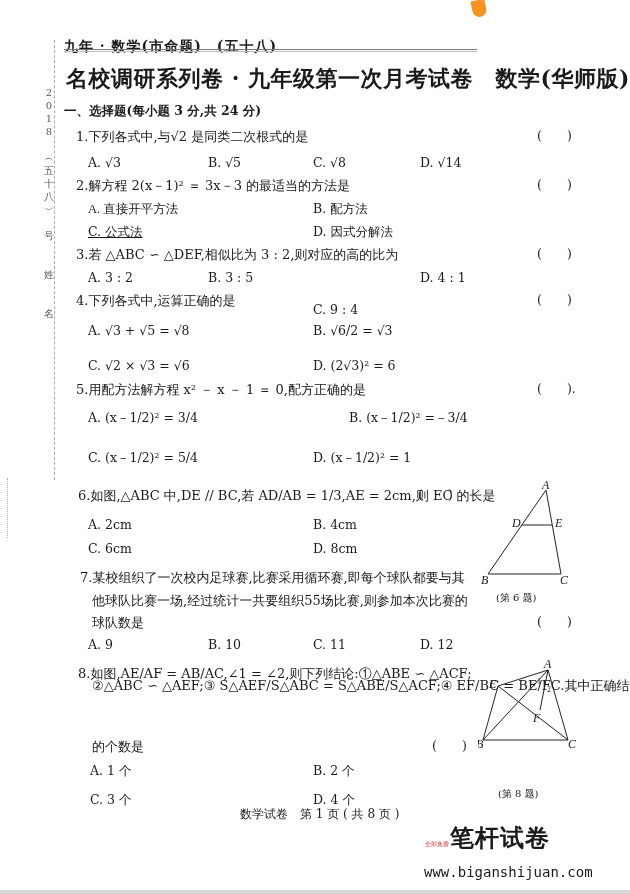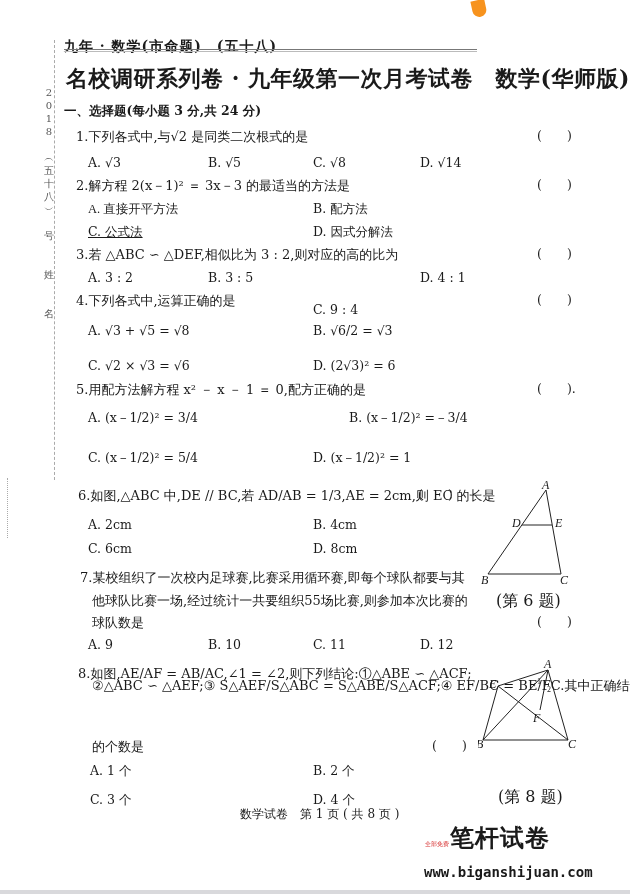--- a/index.html
+++ b/index.html
@@ -12,25 +12,25 @@
   .header-rule{position:absolute;left:64px;top:49px;width:413px;height:1px;background:#777;}
   .header-rule2{position:absolute;left:64px;top:51px;width:413px;height:0.6px;background:#bbb;}
   .binding-line{position:absolute;left:54px;top:40px;width:0;height:440px;border-left:1px dashed #aaa;}
   .binding-line2{position:absolute;left:7px;top:478px;width:0;height:60px;border-left:1px dotted #aaa;}
   .side-text{position:absolute;left:44px;top:86px;width:10px;font-size:10px;line-height:13px;color:#555;text-align:center;}
   .title{position:absolute;left:66px;top:64px;font-size:22px;font-weight:bold;letter-spacing:0.5px;white-space:nowrap;font-family:"DejaVu Serif",serif;}
   .section{position:absolute;left:64px;top:103px;font-size:12.5px;font-weight:bold;}
   .q{position:absolute;font-size:13px;white-space:nowrap;}
   .opt{position:absolute;font-size:12.5px;white-space:nowrap;}
   .paren{position:absolute;font-size:12.5px;}
-  .caption{position:absolute;font-size:16px;}
+  .caption{position:absolute;font-size:10px;}
   .footer{position:absolute;left:240px;top:806px;font-size:12px;}
   .wm-big{position:absolute;left:450px;top:822px;font-size:24px;font-weight:bold;font-family:"DejaVu Sans",sans-serif;letter-spacing:1px;}
   .wm-small{position:absolute;left:425px;top:840px;font-size:6px;color:#d62d2d;font-family:"DejaVu Sans",sans-serif;}
-  .wm-url{position:absolute;left:424px;top:864px;font-size:14px;font-family:"DejaVu Sans Mono",monospace;font-weight:bold;}
+  .wm-url{position:absolute;left:424px;top:864px;font-size:14px;font-family:"DejaVu Sans Mono",monospace;font-weight:normal;}
   svg text{font-family:"Liberation Serif",serif;font-style:italic;font-size:12px;fill:#1a1a1a;}
 </style>
 </head>
 <body>
 
 <div class="orange-mark"></div>
 
 <div class="header-text">九年 · 数学(市命题)　(五十八)</div>
 <div class="header-rule"></div>
 <div class="header-rule2"></div>

